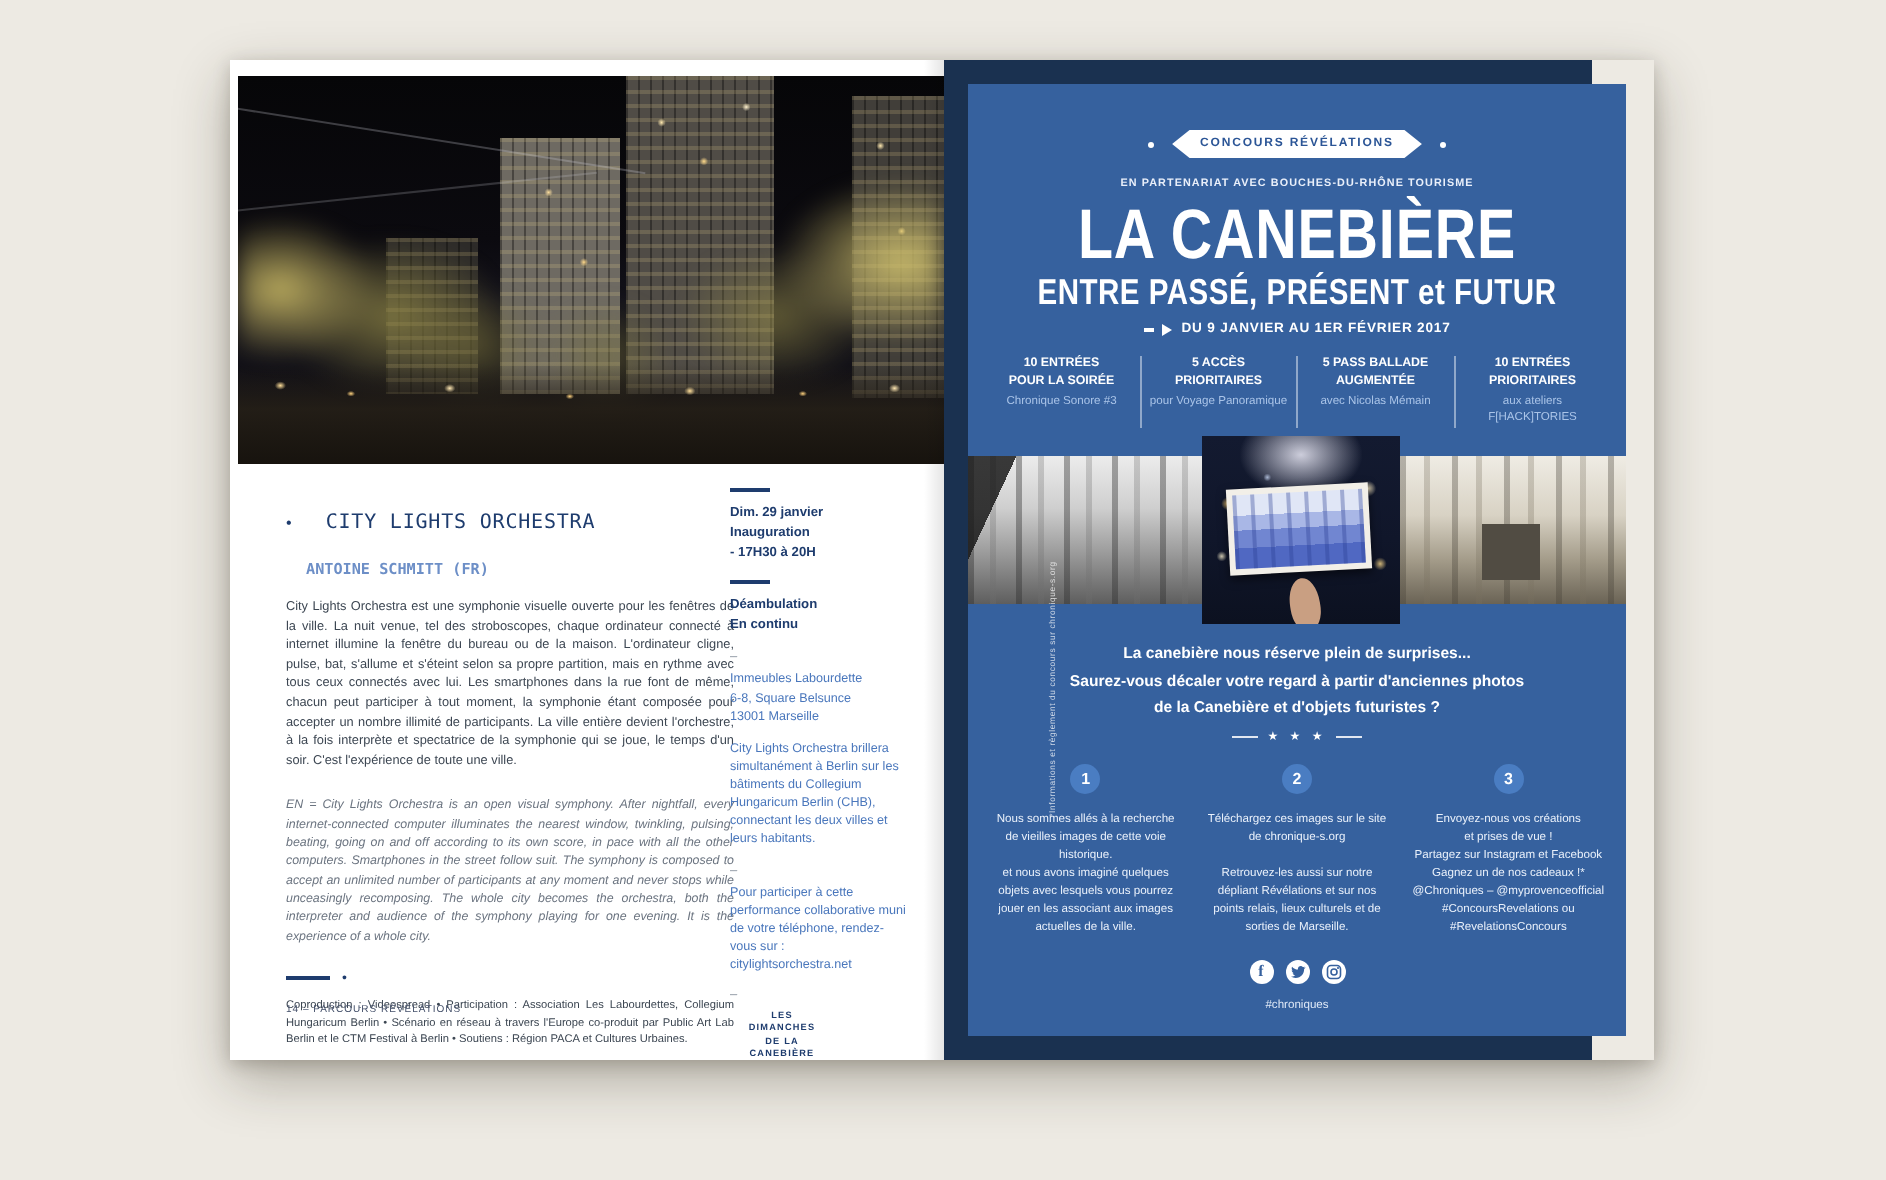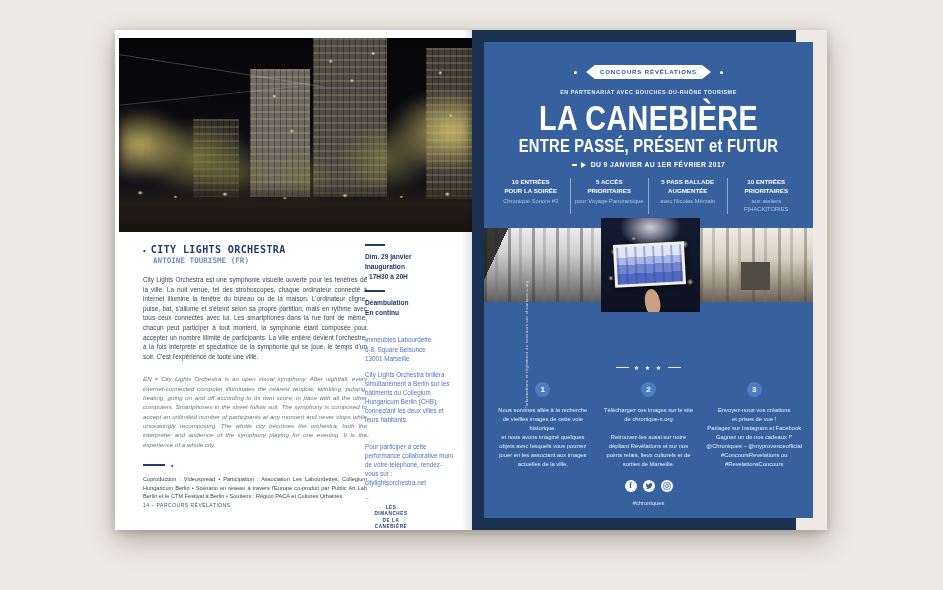--- a/index.html
+++ b/index.html
@@ -45,21 +45,21 @@
           radial-gradient(4px 3px at 6% 40%,#ffdf9a,transparent 70%),
           radial-gradient(3px 2px at 16% 55%,#ffd27e,transparent 70%),
           radial-gradient(4px 3px at 30% 45%,#ffe7b2,transparent 70%),
           radial-gradient(3px 2px at 47% 60%,#ffd27e,transparent 70%),
           radial-gradient(4px 3px at 64% 50%,#ffdf9a,transparent 70%),
           radial-gradient(3px 2px at 80% 55%,#ffd27e,transparent 70%),
           radial-gradient(4px 3px at 93% 45%,#ffe7b2,transparent 70%);}
   .left-main{position:absolute;left:28px;top:214px;width:224px;color:#39434f;}
   .title-row{display:flex;align-items:baseline;gap:5px;}
   .bullet{color:#1e3c6e;font-size:8px;}
-  .lp-title{margin:0;font-family:"DejaVu Sans Mono",monospace;font-size:10px;font-weight:bold;
+  .lp-title{margin:12px;font-family:"DejaVu Sans Mono",monospace;font-size:10px;font-weight:normal;
           color:#1e3c6e;letter-spacing:.4px;}
   .lp-sub{margin:5px 0 0 10px;font-family:"DejaVu Sans Mono",monospace;font-size:7.6px;
           font-weight:bold;color:#4a5563;line-height:1.35;white-space:pre-line;}
   .lp-artist{margin:1px 0 0 10px;font-family:"DejaVu Sans Mono",monospace;font-size:7.6px;
           font-weight:bold;color:#6d8fc7;}
   .lp-fr{margin:10px 0 0 0;font-size:6.4px;line-height:1.5;color:#3c4652;text-align:justify;}
   .lp-en{margin:13px 0 0 0;font-size:6.2px;line-height:1.5;color:#6b7480;font-style:italic;text-align:justify;}
   .lp-divider{margin-top:13px;display:flex;align-items:center;gap:6px;}
   .lp-rule{display:inline-block;width:22px;height:2px;background:#1e3c6e;}
   .lp-dot{color:#1e3c6e;font-size:7px;}
@@ -157,21 +157,21 @@
         <div class="np-trees"></div>
         <div class="np-street"></div>
         <div class="np-streetlights"></div>
       </div>
 
       <div class="left-main">
         <div class="title-row">
           <span class="bullet">•</span>
           <h1 class="lp-title">CITY LIGHTS ORCHESTRA</h1>
         </div>
-        <p class="lp-artist">ANTOINE TOURISME (FR)</p>
+        <p class="lp-artist">ANTOINE SCHMITT (FR)</p>
         <p class="lp-fr">City Lights Orchestra est une symphonie visuelle ouverte pour les fenêtres de la ville. La nuit venue, tel des stroboscopes, chaque ordinateur connecté à internet illumine la fenêtre du bureau ou de la maison. L'ordinateur cligne, pulse, bat, s'allume et s'éteint selon sa propre partition, mais en rythme avec tous ceux connectés avec lui. Les smartphones dans la rue font de même, chacun peut participer à tout moment, la symphonie étant composée pour accepter un nombre illimité de participants. La ville entière devient l'orchestre, à la fois interprète et spectatrice de la symphonie qui se joue, le temps d'un soir. C'est l'expérience de toute une ville.</p>
         <p class="lp-en">EN = City Lights Orchestra is an open visual symphony. After nightfall, every internet-connected computer illuminates the nearest window, twinkling, pulsing, beating, going on and off according to its own score, in pace with all the other computers. Smartphones in the street follow suit. The symphony is composed to accept an unlimited number of participants at any moment and never stops while unceasingly recomposing. The whole city becomes the orchestra, both the interpreter and audience of the symphony playing for one evening. It is the experience of a whole city.</p>
         <div class="lp-divider">
           <span class="lp-rule"></span>
           <span class="lp-dot">•</span>
         </div>
         <p class="lp-credits">Coproduction : Videospread • Participation : Association Les Labourdettes, Collegium Hungaricum Berlin • Scénario en réseau à travers l'Europe co-produit par Public Art Lab Berlin et le CTM Festival à Berlin • Soutiens : Région PACA et Cultures Urbaines.</p>
       </div>
       <div class="lp-folio">14 – PARCOURS RÉVÉLATIONS</div>
 
@@ -247,20 +247,23 @@
             <div class="tram"></div>
           </div>
           <div class="ph ph-center">
             <div class="postcard">
               <div class="postcard-img"></div>
             </div>
             <div class="thumb"></div>
           </div>
         </div>
 
+        <div class="rp-intro">La canebière nous réserve plein de surprises...
+Saurez-vous décaler votre regard à partir d'anciennes photos
+de la Canebière et d'objets futuristes ?</div>
 
         <div class="stars">
           <span class="sline"></span>
           <span class="star">★ ★ ★</span>
           <span class="sline"></span>
         </div>
 
         <div class="steps">
           <div class="step">
             <div class="step-circle">1</div>

